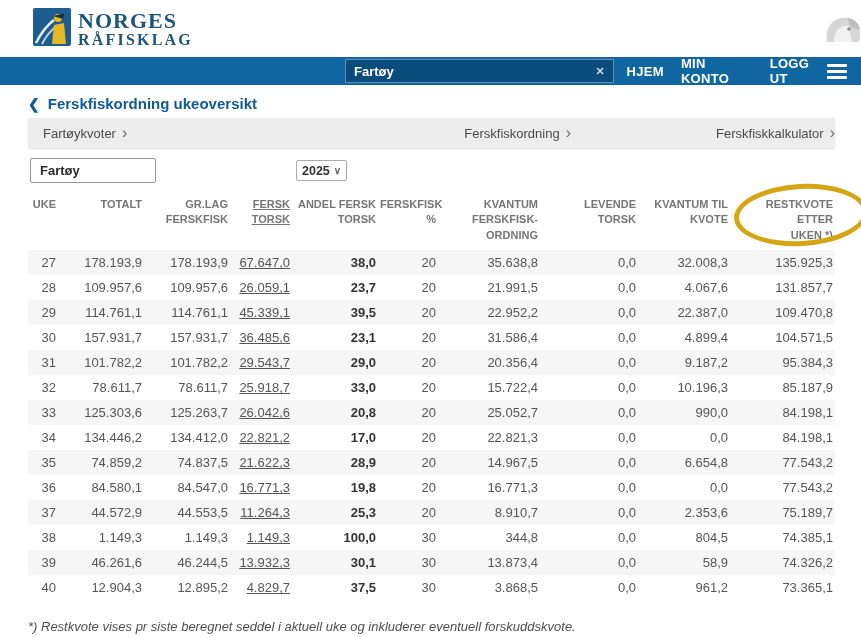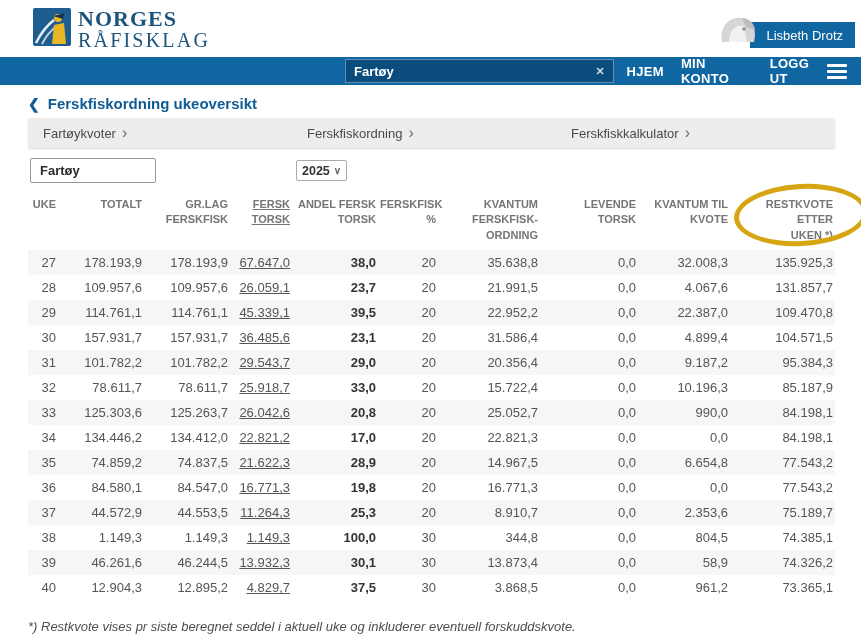--- a/index.html
+++ b/index.html
@@ -10,21 +10,21 @@
     background: #ffffff;
     font-family: "Liberation Sans", sans-serif;
     color: #555;
   }
 
   
   .top-header { position: relative; height: 57px; background: #fff; padding-left: 16px; }
   .logo { position: absolute; left: 33px; top: 8px; display: flex; align-items: center; gap: 7px; cursor: pointer; }
   .logo-text { font-family: "Liberation Serif", serif; color: var(--logo-text); line-height: 1; }
   .logo-line1 { font-size: 22px; font-weight: bold; letter-spacing: 1px; }
-  .logo-line2 { font-size: 20px; font-weight: normal; letter-spacing: 2.2px; margin-top: 0; }
+  .logo-line2 { font-size: 16px; font-weight: bold; letter-spacing: 2.2px; margin-top: 0; }
 
   .user-badge { position: absolute; right: 6px; top: 14px; display: flex; align-items: flex-end; }
   .user-icon { margin-right: -8px; margin-bottom: -2px; z-index: 2; }
   .user-label {
     background: var(--navbar); color: #fff; font-size: 13px;
     padding: 5px 12px 5px 16px; height: 26px; display: flex; align-items: center;
   }
 
   
   .navbar {
@@ -52,21 +52,21 @@
   .back-link { color: var(--link); font-size: 15px; font-weight: bold; }
 
   
   .tabs-bar {
     margin: 6px 26px 0 28px; height: 30px; background: var(--tab-bg);
     border-radius: 2px; display: flex; align-items: stretch;
     box-shadow: 0 1px 2px rgba(0,0,0,.14);
   }
   .tab { flex: 1; display: flex; align-items: center; gap: 6px; font-size: 13px; color: #4a4a4a; cursor: pointer; }
   .tab:nth-child(1) { justify-content: flex-start; padding-left: 15px; }
-  .tab:nth-child(2), .tab:nth-child(3) { justify-content: flex-start; }
+  .tab:nth-child(2), .tab:nth-child(3) { justify-content: flex-end; }
   .tab-chevron { color: #6d6d6d; font-size: 16px; line-height: 1; }
 
   
   .controls { position: relative; margin: 10px 26px 0 28px; height: 26px; }
   .vessel-input {
     position: absolute; left: 2px; top: 0; width: 126px; height: 25px;
     border: 1px solid #979797; border-radius: 2px; padding: 0 9px;
     font-size: 13px; font-weight: bold; color: #2b2b2b; font-family: "Liberation Sans", sans-serif;
     outline: none;
   }
@@ -132,21 +132,20 @@
 
   <div class="user-badge">
     <span class="user-icon">
       <svg width="42" height="32" viewBox="0 0 42 32">
         <path d="M6 28 C3 12 14 2 26 4 C37 6 41 15 38 28 Z" fill="#d6d6d6"></path>
         <path d="M13 28 C13 17 19 10 28 12 L31 28 Z" fill="#f1f1f1"></path>
         <path d="M26 4 C33 4 38 9 39 16 L30 13 Z" fill="#bdbdbd"></path>
         <circle cx="28" cy="15" r="1.8" fill="#8f8f8f"></circle>
       </svg>
     </span>
-    <span class="user-label">Lisbeth Drotz</span>
   </div>
 </div>
 
 <div class="navbar">
   <div class="nav-search">
     <input type="text" value="Fartøy" style="">
     <span class="search-clear">✕</span>
   </div>
   <div class="nav-items">
     <span class="nav-item">HJEM</span>

